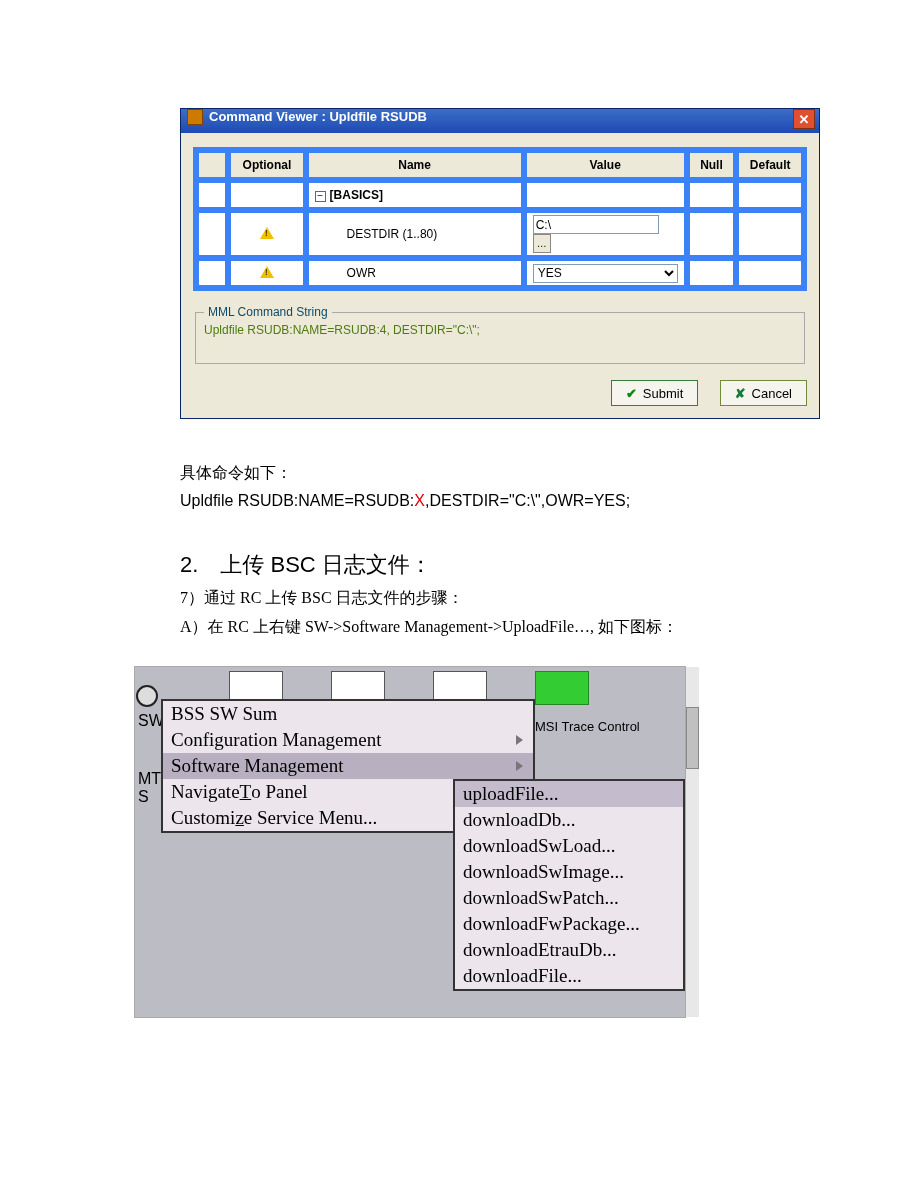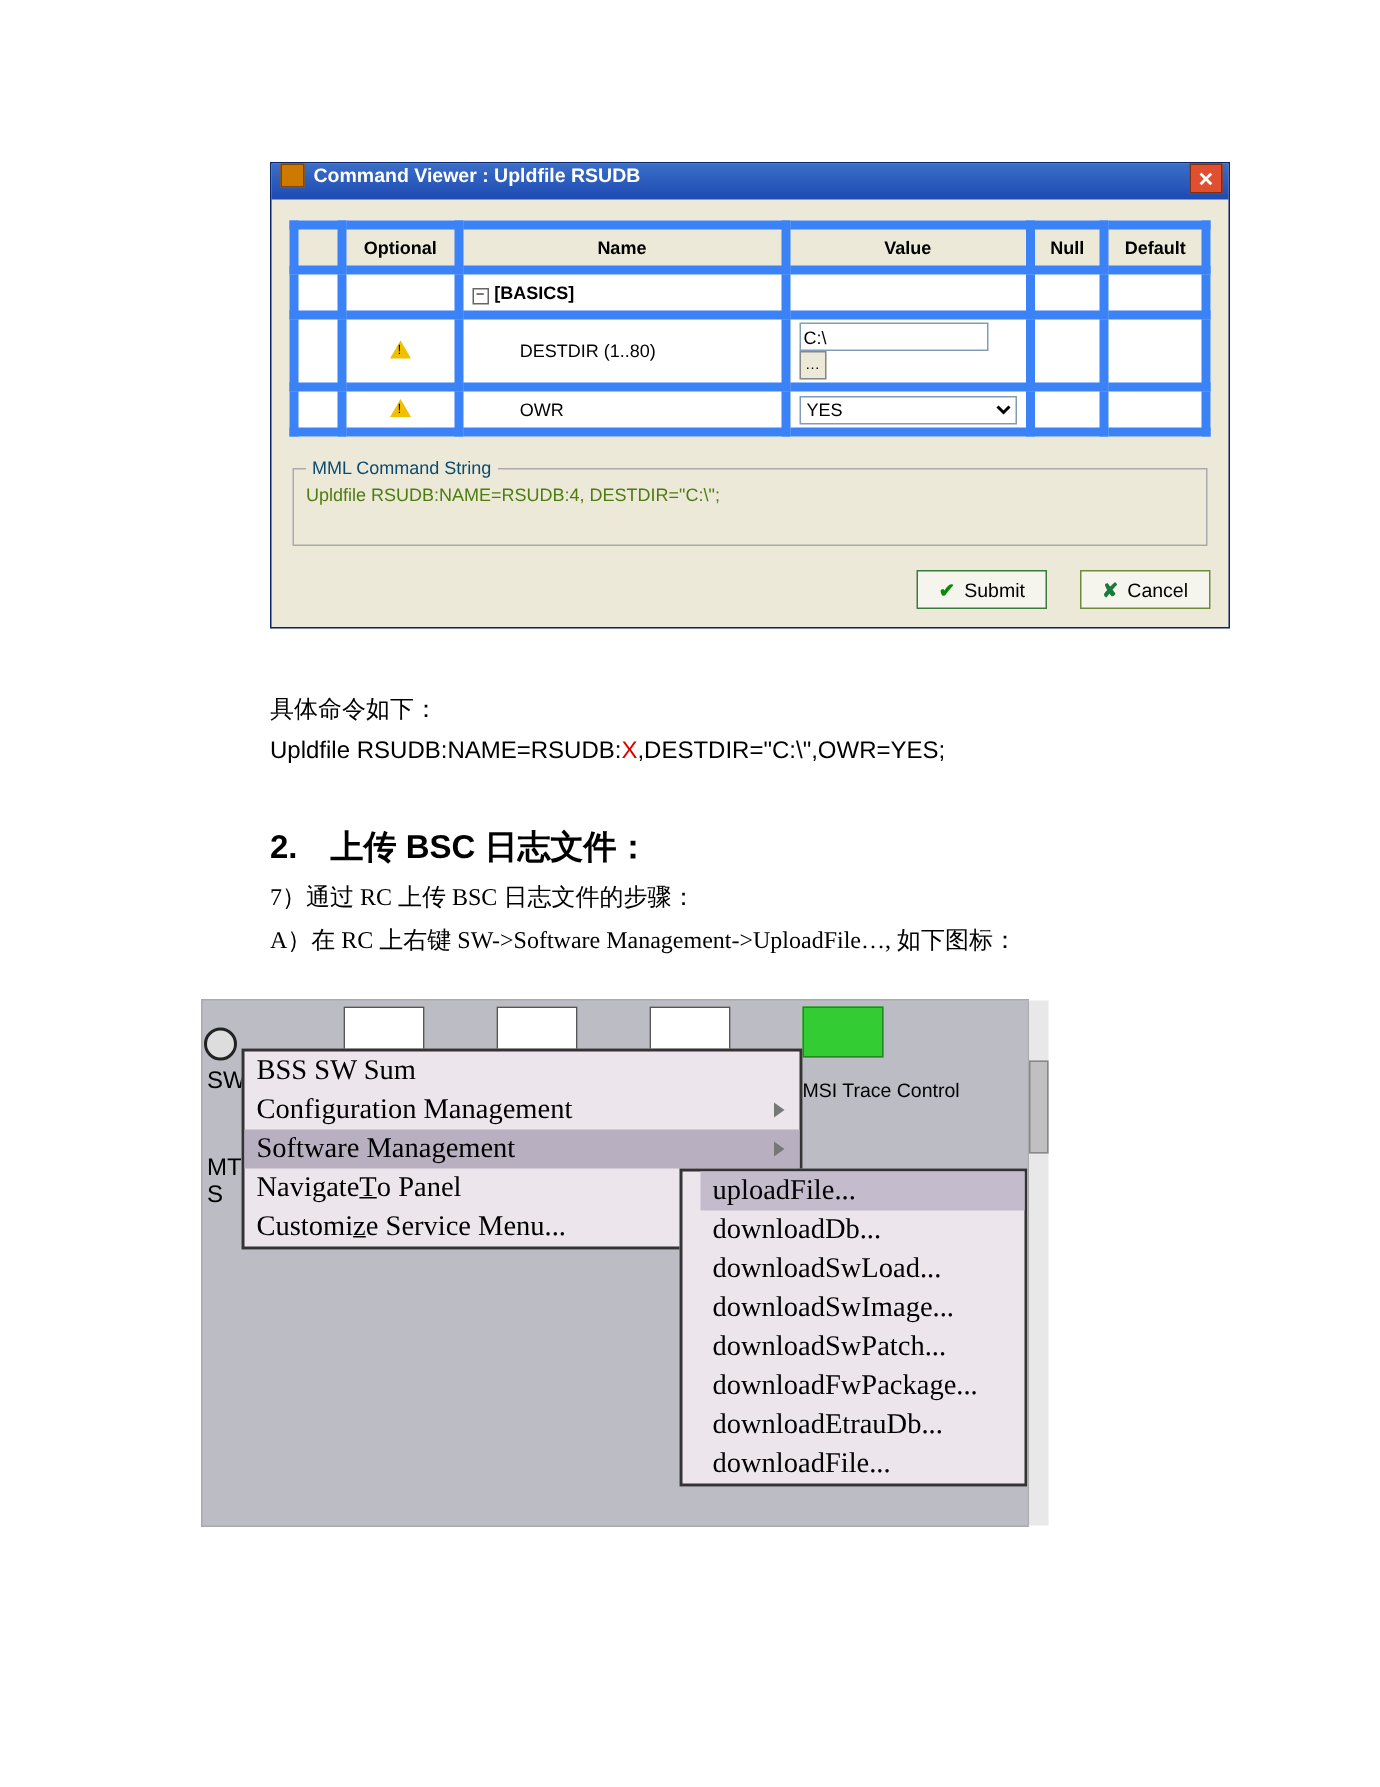--- a/index.html
+++ b/index.html
@@ -106,21 +106,21 @@
   }
   .btn-submit { border-color: #3a7a3a; }
   .ico-check { color: #0a8a0a; font-weight: bold; margin-right: 6px; }
   .ico-x { color: #1a7a3a; font-weight: bold; margin-right: 6px; }
 
   
   .doc { margin: 44px 0 0 180px; width: 640px; font-size: 16px; color: #000; }
   .doc p { margin: 8px 0; }
   .cmd-line { font-family: Arial, sans-serif; }
   .red { color: #e00000; }
-  h2.section { font-size: 22px; font-weight: bold; margin: 40px 0 8px 0; }
+  h2.section { font-size: 22px; font-weight: normal; margin: 40px 0 8px 0; }
   .cn { font-family: "SimSun","宋体",serif; }
   .step-a { margin-left: -18px; font-family: "SimSun","宋体",serif; }
 
   
   .rc-wrap { margin: 28px 0 0 134px; width: 550px; height: 350px;
     background: #bcbcc4; border: 1px solid #aaa; position: relative; font-size: 16px; }
   .rc-toolbar { position: absolute; top: 4px; left: 4px; right: 4px; height: 36px; display: flex; }
   .rc-tool { width: 52px; height: 32px; border: 1px solid #555; background: #fff; margin-right: 48px; }
   .rc-tool.green { background: #33cc33; border-color: #228822; }
   .rc-side { position: absolute; top: 38px; left: 0; width: 24px; font-size: 16px; }
@@ -139,21 +139,21 @@
   .menu1 .mi.hi { background: #b8b0c0; }
   .menu1 .arrow { margin-left: auto; width: 0; height: 0;
     border-top: 5px solid transparent; border-bottom: 5px solid transparent;
     border-left: 7px solid #777; }
 
   .menu2 {
     position: absolute; top: 112px; left: 318px; width: 228px;
     background: #ece6ec; border: 2px solid #333;
     font-family: "Times New Roman", serif; font-size: 19px;
   }
-  .menu2 .mi { padding: 2px 24px 2px 8px; margin-left: 12px; }
+  .menu2 .mi { padding: 2px 24px 2px 8px; }
   .menu2 .mi.hi { background: #c4bccc; }
 
   .bg-label { position: absolute; top: 52px; left: 400px; font-size: 13px; }
 
   .rc-scrollbar { position: absolute; top: 0; right: -14px; bottom: 0; width: 13px; background: #e8e8e8; border-left: 1px solid #aaa; }
   .rc-scrollbar .thumb { position: absolute; top: 40px; right: 0; width: 11px; height: 60px; background: #c0c0c0; border: 1px solid #888; }
 
   u.accel { text-decoration: underline; }
 </style>
 </head>

